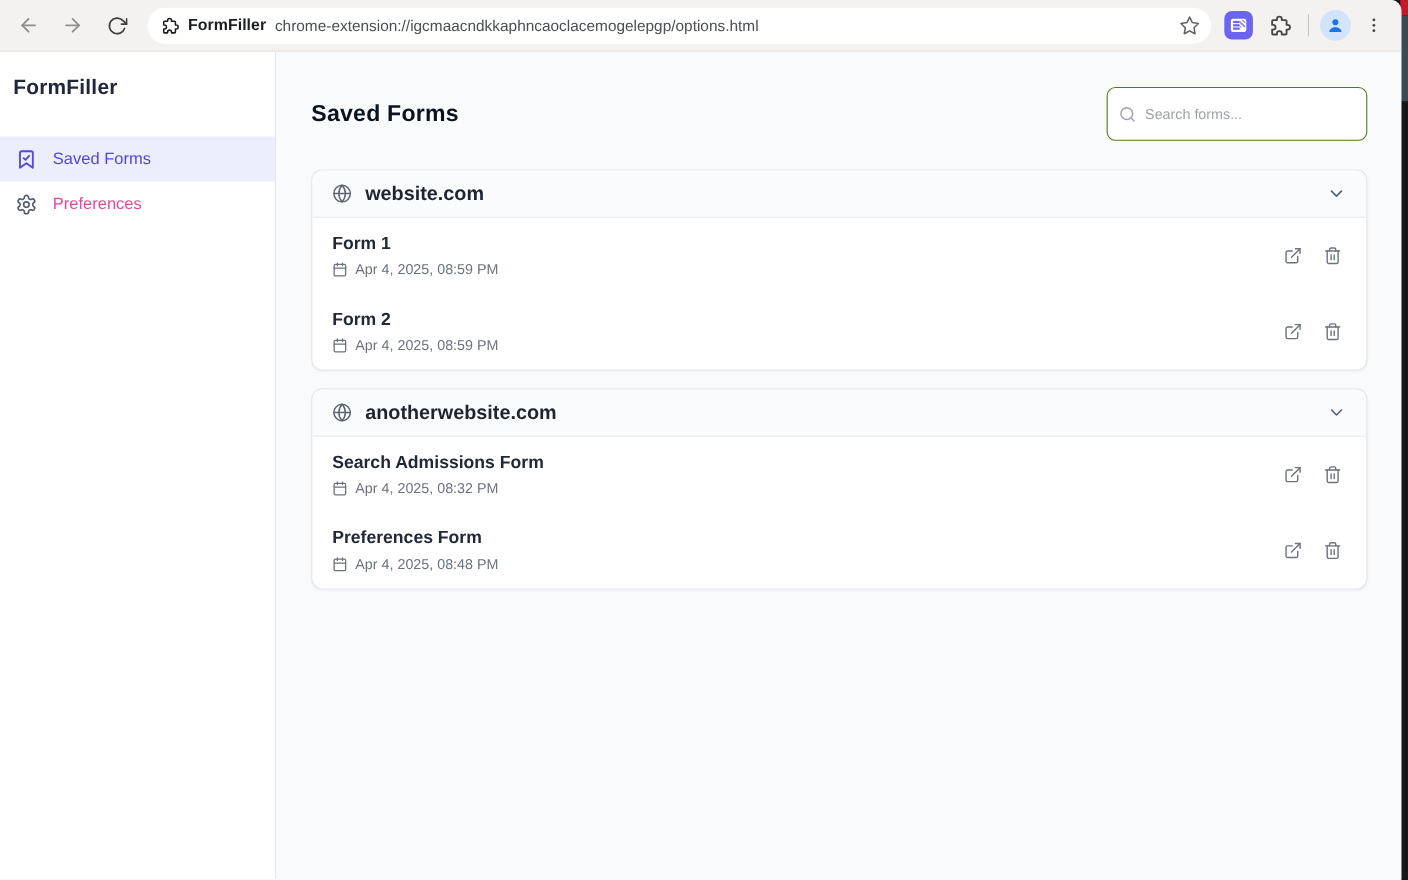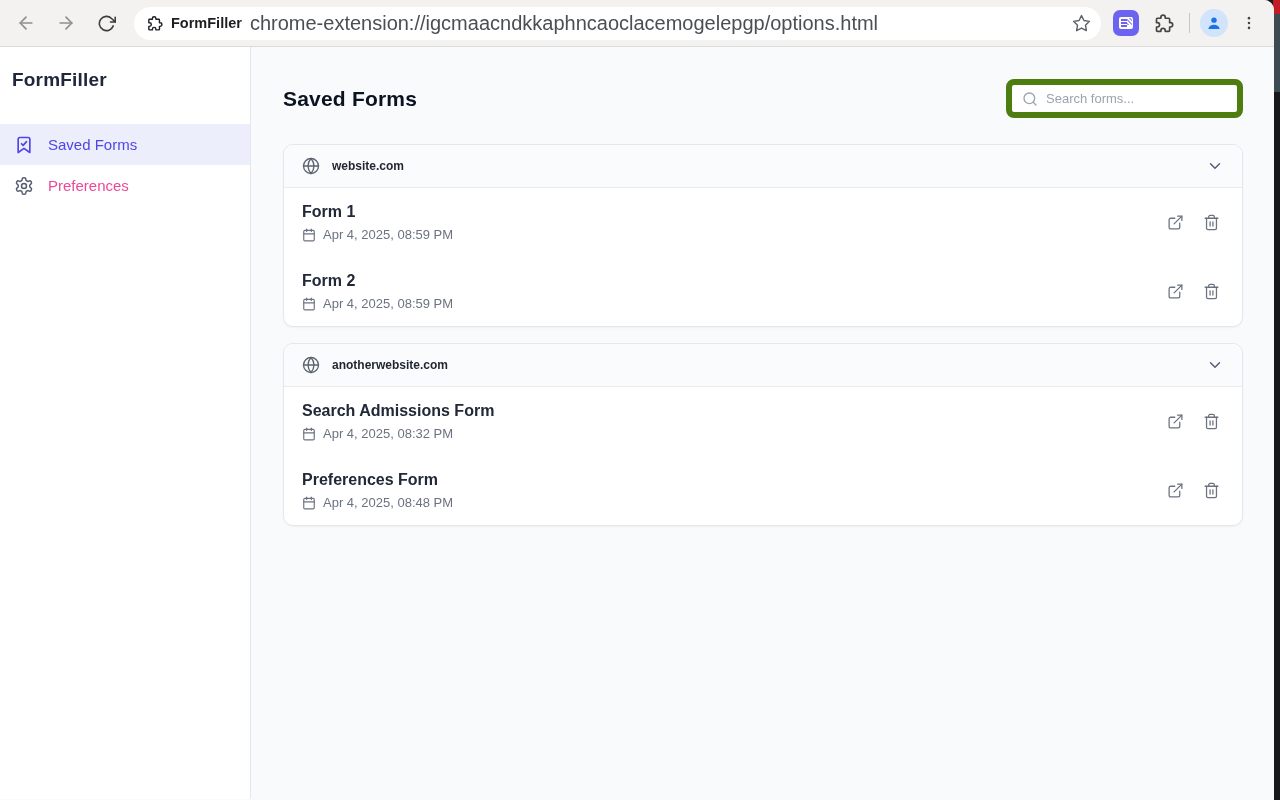--- a/index.html
+++ b/index.html
@@ -25,21 +25,21 @@
     height:47px; background:#f3f2f0; border-bottom:1px solid #dddbd9;
     display:flex; align-items:center; padding:0 12px 0 10px; gap:8px;
   }
   .tb-btn { width:32px; height:32px; border:none; background:transparent; display:flex; align-items:center; justify-content:center; border-radius:50%; flex:0 0 auto; }
   .omnibox {
     flex:1; height:33px; background:#ffffff; border-radius:17px;
     display:flex; align-items:center; padding:0 10px 0 12px; gap:8px; min-width:0;
     margin:0 4px;
   }
   .chip-label { font-weight:700; font-size:14.5px; color:#1c1e21; white-space:nowrap; }
-  .omni-url { flex:1; font-size:20px; color:#4b4f54; white-space:nowrap; overflow:hidden; text-overflow:ellipsis; }
+  .omni-url { flex:1; font-size:14px; color:#4b4f54; white-space:nowrap; overflow:hidden; text-overflow:ellipsis; }
   .ext-fab {
     width:26px; height:26px; border-radius:7px; background:#6d63f1; flex:0 0 auto;
     display:flex; align-items:center; justify-content:center; border:none;
   }
   .ext-fab .doc { width:14px; height:12px; background:#ffffff; border-radius:2px; position:relative; }
   .ext-fab .doc::before { content:""; position:absolute; left:2px; top:2px; width:6px; height:1.5px; background:#6d63f1; box-shadow:0 3px 0 #6d63f1, 0 6px 0 #6d63f1; }
   .ext-fab .doc::after { content:""; position:absolute; right:1px; top:1px; width:5px; height:7px; background:repeating-linear-gradient(45deg,#a49df6 0 1.5px,#ffffff 1.5px 3px); }
   .tb-divider { width:1px; height:20px; background:#c9c7c5; margin:0 2px; flex:0 0 auto; }
   .avatar-btn { width:28px; height:28px; border-radius:50%; background:#d2e3fc; border:none; display:flex; align-items:center; justify-content:center; flex:0 0 auto; }
 
@@ -52,38 +52,38 @@
     font-size:15px; color:#ec4899; cursor:default;
   }
   .nav-item svg { stroke:#545d70; }
   .nav-item.active { background:#edeefc; color:#4f46e5; font-weight:500; }
   .nav-item.active svg { stroke:#4f46e5; }
 
   .main { flex:1; padding:32px 31px 0 32px; background:#f8fafc; overflow:hidden; }
   .main-header { display:flex; align-items:center; justify-content:space-between; margin-bottom:26px; }
   .page-title { font-size:21px; font-weight:700; color:#0b1220; letter-spacing:.2px; }
   .search-box {
-    width:237px; height:39px; background:#ffffff; border:6px solid #4d7c0f; border-radius:8px;
+    width:237px; height:49px; background:#ffffff; border:1px solid #4d7c0f; border-radius:8px;
     display:flex; align-items:center; padding:0 10px; gap:8px;
   }
   .search-box input {
     border:none; outline:none; flex:1; font-size:13px; color:#334155; background:transparent;
     font-family:inherit; min-width:0;
   }
   .search-box input::placeholder { color:#9ca3af; }
 
   .group-card {
     background:#ffffff; border:1px solid #e5e7eb; border-radius:10px; margin-bottom:16px;
     box-shadow:0 1px 2px rgba(16,24,40,.04); overflow:hidden;
   }
   .group-header {
     height:43px; display:flex; align-items:center; gap:12px; padding:0 18px;
     background:#fafbfc; border-bottom:1px solid #e8eaed;
   }
-  .group-domain { font-size:12px; font-weight:700; color:#1f2430; }
+  .group-domain { font-size:18px; font-weight:700; color:#1f2430; }
   .group-chevron { margin-left:auto; background:none; border:none; display:flex; align-items:center; }
   .form-row { display:flex; align-items:center; justify-content:space-between; padding:15px 22px 15px 18px; }
   .form-name { font-size:16px; font-weight:700; color:#212837; }
   .form-date { display:flex; align-items:center; gap:7px; margin-top:6px; font-size:13px; color:#6b7280; }
   .form-actions { display:flex; align-items:center; gap:19px; }
   .icon-btn { background:none; border:none; display:flex; align-items:center; justify-content:center; padding:0; }
 </style>
 </head>
 <body>
 

